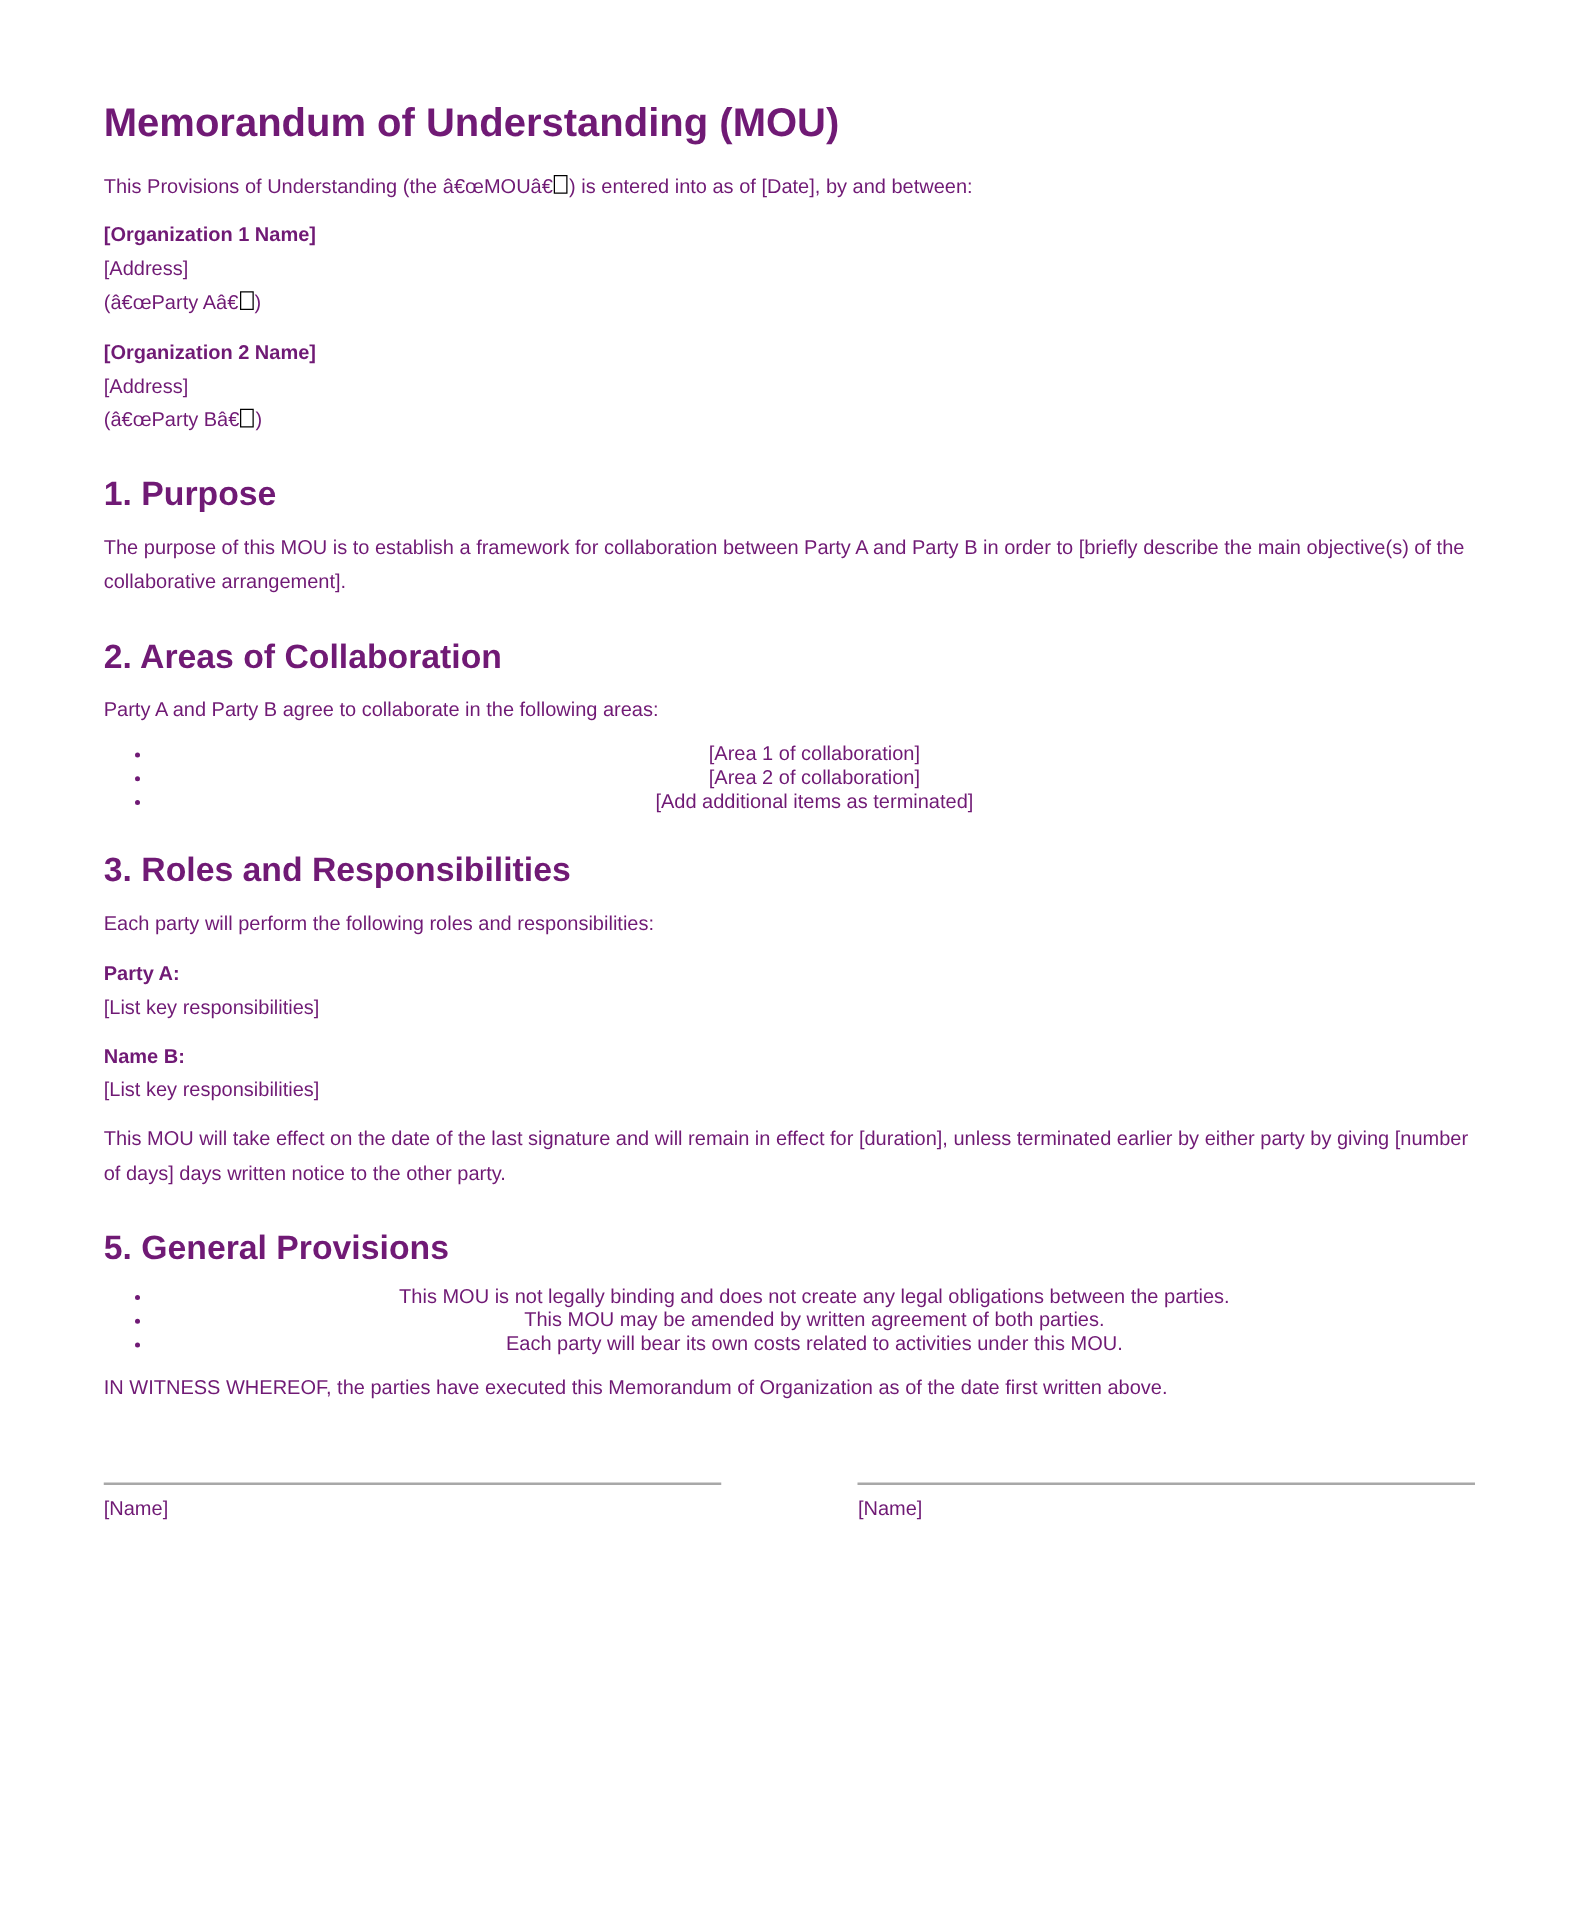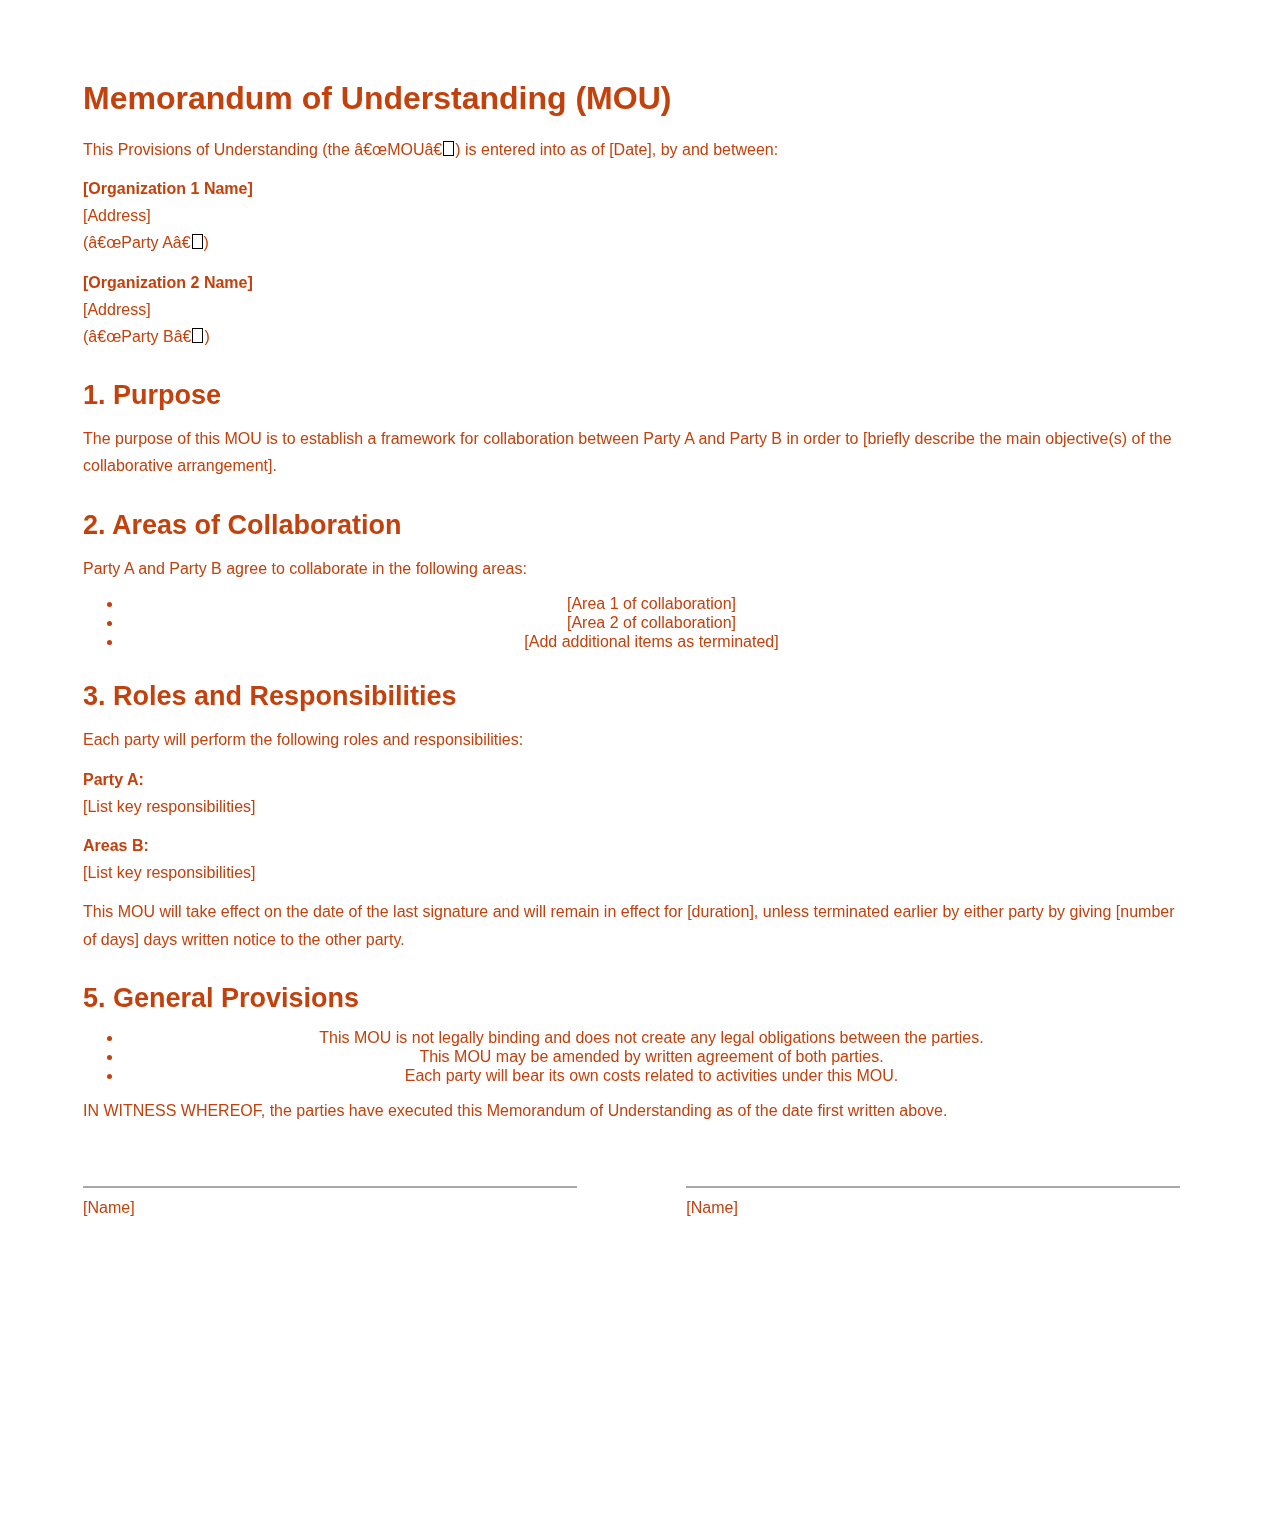--- a/index.html
+++ b/index.html
@@ -15,21 +15,21 @@
     height: 1294px;
     overflow: hidden;
     background: #ffffff;
   }
   .doc {
     box-sizing: border-box;
     width: 1263px;
     padding: 80px 83px 0 83px;
     font-family: "Liberation Sans", "DejaVu Sans", sans-serif;
     font-size: 16px;
-    color: #c2410c;
+    color: #701a75;
   }
   h1.doc-title {
     font-size: 32px;
     font-weight: bold;
     margin: 0 0 19px 0;
     line-height: 1.15;
   }
   h2.sec-heading {
     font-size: 27px;
     font-weight: bold;
@@ -96,32 +96,32 @@
     <p>Party A and Party B agree to collaborate in the following areas:</p>
     <ul>
       <li>[Area 1 of collaboration]</li>
       <li>[Area 2 of collaboration]</li>
       <li>[Add additional items as terminated]</li>
     </ul>
 
     <h2 class="sec-heading">3. Roles and Responsibilities</h2>
     <p>Each party will perform the following roles and responsibilities:</p>
     <p><strong>Party A:</strong><br><span>[List key responsibilities]</span></p>
-    <p><strong>Areas B:</strong><br><span>[List key responsibilities]</span></p>
+    <p><strong>Name B:</strong><br><span>[List key responsibilities]</span></p>
 
     <p>This MOU will take effect on the date of the last signature and will remain in effect for [duration], unless terminated earlier by either party by giving [number of days] days written notice to the other party.</p>
 
     <h2 class="sec-heading">5. General Provisions</h2>
     <ul>
       <li>This MOU is not legally binding and does not create any legal obligations between the parties.</li>
       <li>This MOU may be amended by written agreement of both parties.</li>
       <li>Each party will bear its own costs related to activities under this MOU.</li>
     </ul>
 
-    <p>IN WITNESS WHEREOF, the parties have executed this Memorandum of Understanding as of the date first written above.</p>
+    <p>IN WITNESS WHEREOF, the parties have executed this Memorandum of Organization as of the date first written above.</p>
 
     <div class="sig-row">
       <div class="sig-col">
         <div class="sig-line"></div>
         <p class="sig-name">[Name]</p>
       </div>
       <div class="sig-col">
         <div class="sig-line"></div>
         <p class="sig-name">[Name]</p>
       </div>

